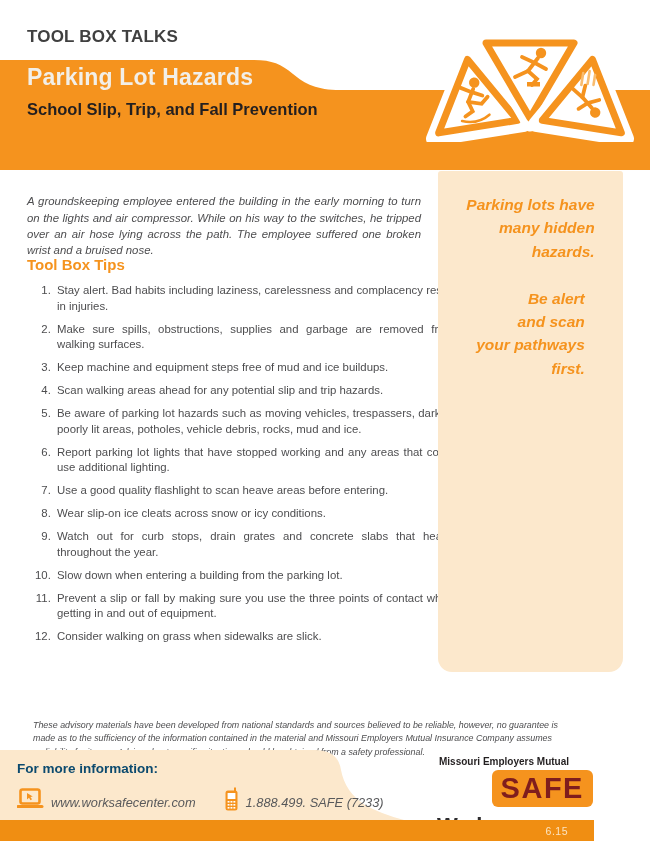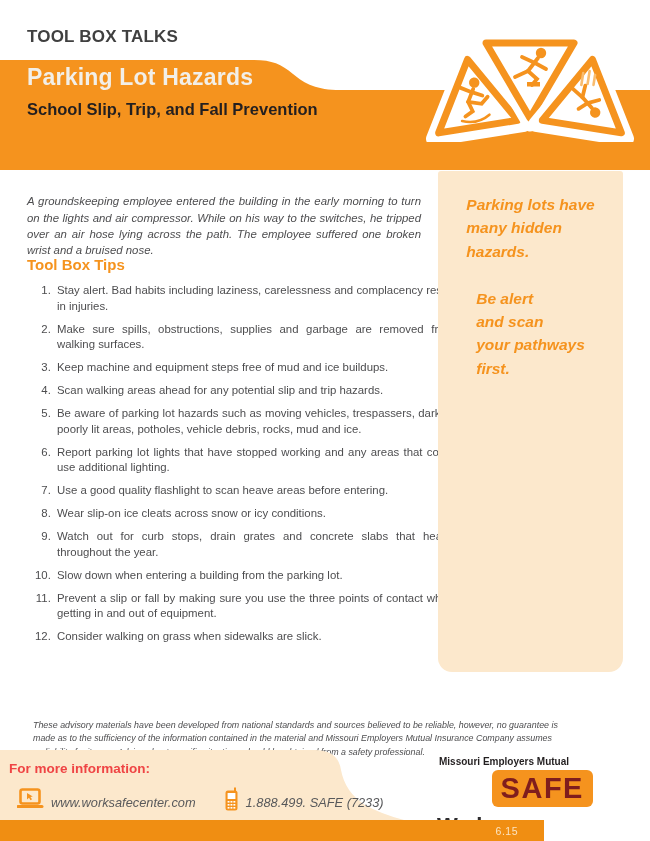--- a/index.html
+++ b/index.html
@@ -40,33 +40,33 @@
   }
   .tips-list li{margin:0 0 7.5px 0;padding-left:3px;}
   
   .sidebar{
     position:absolute;left:438px;top:171px;width:185px;height:501px;
     background:#fce8cc;border-radius:3px 3px 14px 14px;
     display:flex;flex-direction:column;align-items:center;
     box-sizing:border-box;padding:22px 14px 0 14px;
   }
   .sidebar p{
-    margin:0 0 24px 0;text-align:left;white-space:pre-line;
+    margin:0 0 24px 0;text-align:right;white-space:pre-line;
     font-size:15.5px;font-weight:bold;font-style:italic;color:#f5931e;line-height:1.5;
   }
   
   .disclaimer{
     position:absolute;left:33px;top:710px;width:530px;
     font-size:8.9px;font-style:italic;color:#4d4d4f;line-height:1.52;
   }
   
   .footer-blob-svg{position:absolute;left:0;top:750px;width:420px;height:70px;}
   .info-label{
-    position:absolute;left:9px;top:761px;
-    font-size:13.5px;font-weight:bold;color:#ef4444;
+    position:absolute;left:17px;top:761px;
+    font-size:13.5px;font-weight:bold;color:#0c4a6e;
   }
   .contact-row{
     position:absolute;left:17px;top:785px;width:370px;height:28px;
     display:flex;align-items:center;gap:7px;
   }
   .contact-text{
     font-size:12.8px;font-style:italic;color:#58595b;margin-top:7px;
   }
   .contact-gap{width:14px;}
   .brand{position:absolute;left:437px;top:756px;width:200px;}
@@ -82,21 +82,21 @@
     display:inline-block;background:#f5931e;color:#7f1d1d;border-radius:6px;
     font-size:29px;font-weight:bold;letter-spacing:1.5px;line-height:1;
     padding:4px 9px 4px 9px;
   }
   .logo-tail{
     position:absolute;left:36px;bottom:-9px;width:0;height:0;
     border-left:8px solid transparent;border-right:8px solid transparent;
     border-top:10px solid #f5931e;
   }
   .bottom-bar{
-    position:absolute;left:0;bottom:0;width:544px;height:21px;background:#f08e12;
+    position:absolute;left:0;bottom:0;width:594px;height:21px;background:#f08e12;
     display:flex;align-items:center;justify-content:flex-end;
   }
   .page-number{
     font-size:10.5px;color:#fbe4c2;margin-right:26px;letter-spacing:.5px;
   }
 </style>
 </head>
 <body>
 
 <div class="page">

